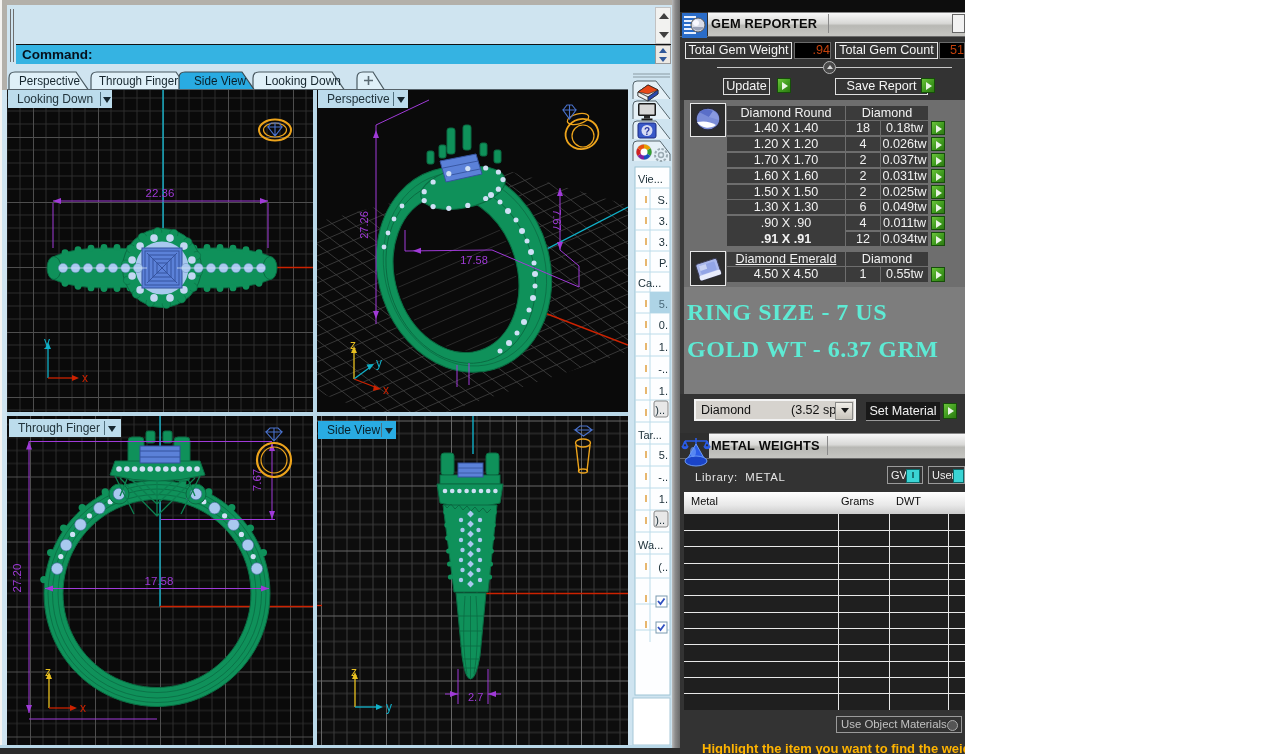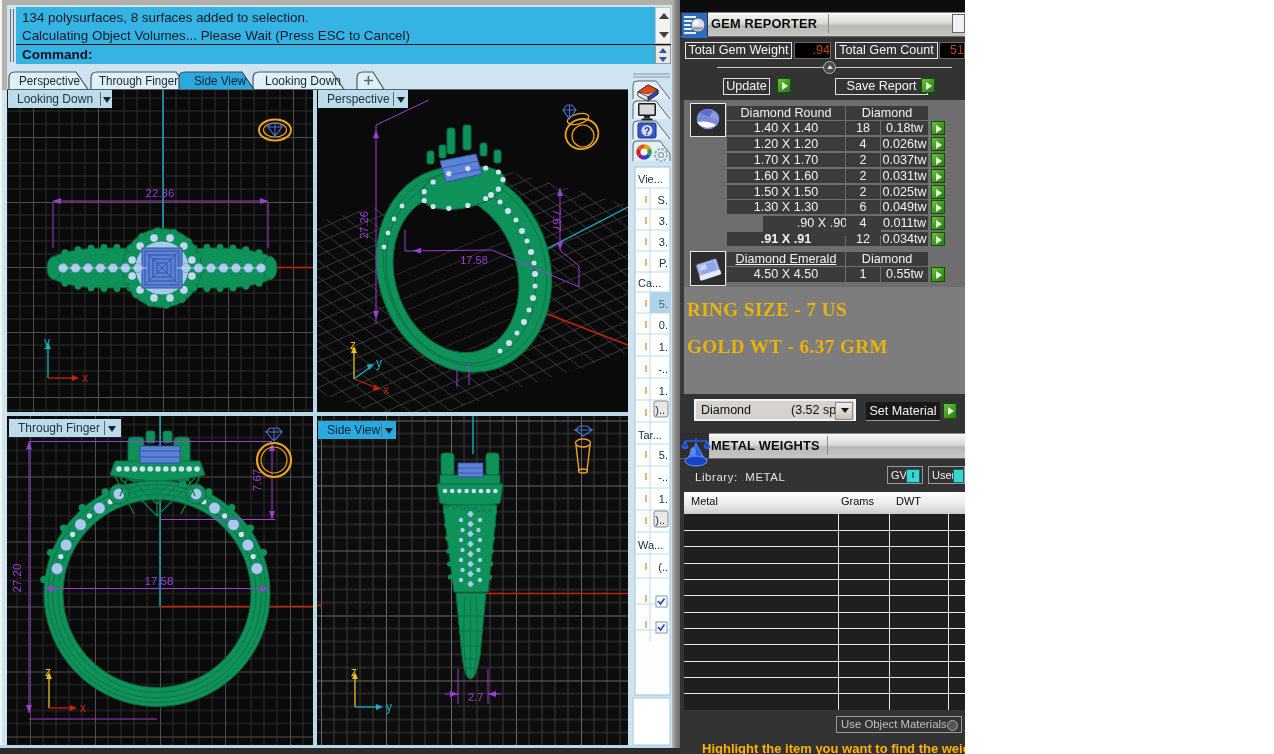--- a/index.html
+++ b/index.html
@@ -40,32 +40,31 @@
   #rpanel{left:680px;top:0px;width:285px;height:754px;background:#333333;overflow:hidden;}
   #rpanel .abs{position:absolute;}
   .silver{background:linear-gradient(180deg,#f8f8f8 0%,#d8d8d6 45%,#b8b8b4 55%,#c6c6c2 100%);border-top:1px solid #888;border-bottom:1px solid #6a6a6a;}
   .hdrtxt{font-weight:bold;font-size:12.8px;color:#0a0a0a;letter-spacing:0.2px;}
   .field{border:1px solid #e6e6e6;background:#343434;color:#f4f4f4;font-size:12.6px;text-align:center;box-sizing:border-box;}
   .val{background:#000;color:#c2410c;font-size:12.6px;text-align:right;border:1px solid #6a6a6a;box-sizing:border-box;}
   .btn{border:1px solid #e0e0e0;background:#343434;color:#f6f6f6;font-size:12.6px;text-align:center;box-sizing:border-box;}
   .gbtn{background:linear-gradient(135deg,#6cc43c 0%,#3f9b1e 55%,#2e7a12 100%);border:1px solid #164e0a;box-sizing:border-box;}
   .gbtn:after{content:"";position:absolute;left:4px;top:3px;width:0;height:0;border-left:6px solid #e9f4e4;border-top:4px solid transparent;border-bottom:4px solid transparent;}
   .cell{position:absolute;background:#3b3b3b;color:#f2f2f2;font-size:12.6px;text-align:center;line-height:14px;}
-  .serif{font-family:"Liberation Serif",serif;font-weight:bold;color:#eab308;font-size:19px;letter-spacing:0.5px;}
+  .serif{font-family:"Liberation Serif",serif;font-weight:bold;color:#5eead4;font-size:24px;letter-spacing:0.5px;}
   #mwtbl .row{position:absolute;left:0;width:281px;height:1px;background:#e8e8e8;}
 </style>
 </head>
 <body>
 <div class="app">
   <div class="abs" id="topstrip"></div>
   <div class="abs" id="leftgrey"></div>
   <div class="abs" id="cmdwrap"></div>
   <div class="abs" id="grip1"></div>
   <div class="abs" id="grip2"></div>
-  <div class="abs" id="hist">134 polysurfaces, 8 surfaces added to selection.<br>Calculating Object Volumes... Please Wait (Press ESC to Cancel)</div>
   <div class="abs" id="histsb">
       <div class="arr" id="sbup"></div>
       <div class="arr" id="sbdn"></div>
     </div>
   <div class="abs" id="cmdsep"></div>
   <div class="abs" id="cmdline">Command:</div>
   <div class="abs" id="spin">
       <div class="arr" id="spup"></div>
       <div class="arr" id="spdn"></div>
     </div>
@@ -732,21 +731,21 @@
     <div class="cell" style="left:201px;top:169px;width:47px;height:14px;">0.031tw</div>
     <div class="abs gbtn" style="left:251px;top:169px;width:14px;height:14px;"></div>
     <div class="cell" style="left:47px;top:185px;width:118px;height:14px;">1.50 X 1.50</div>
     <div class="cell" style="left:166px;top:185px;width:34px;height:14px;">2</div>
     <div class="cell" style="left:201px;top:185px;width:47px;height:14px;">0.025tw</div>
     <div class="abs gbtn" style="left:251px;top:185px;width:14px;height:14px;"></div>
     <div class="cell" style="left:47px;top:200px;width:118px;height:14px;">1.30 X 1.30</div>
     <div class="cell" style="left:166px;top:200px;width:34px;height:14px;">6</div>
     <div class="cell" style="left:201px;top:200px;width:47px;height:14px;">0.049tw</div>
     <div class="abs gbtn" style="left:251px;top:200px;width:14px;height:14px;"></div>
-    <div class="cell" style="left:47px;top:216px;width:118px;height:20px;margin-left:36px;">.90 X .90</div>
+    <div class="cell" style="left:47px;top:216px;width:118px;height:20px;">.90 X .90</div>
     <div class="cell" style="left:166px;top:216px;width:34px;height:14px;">4</div>
     <div class="cell" style="left:201px;top:216px;width:47px;height:14px;">0.011tw</div>
     <div class="abs gbtn" style="left:251px;top:216px;width:14px;height:14px;"></div>
     <div class="cell" style="left:47px;top:232px;width:118px;height:14px;font-weight:bold;">.91 X .91</div>
     <div class="cell" style="left:166px;top:232px;width:34px;height:14px;">12</div>
     <div class="cell" style="left:201px;top:232px;width:47px;height:14px;">0.034tw</div>
     <div class="abs gbtn" style="left:251px;top:232px;width:14px;height:14px;"></div>
 
     <div class="abs" style="left:10px;top:251px;width:36px;height:35px;background:#2d2d2d;border:1.5px solid #e8e8e8;box-sizing:border-box;"></div>
     <svg class="abs" style="left:13px;top:254px;" width="30" height="29" viewBox="0 0 30 29">

